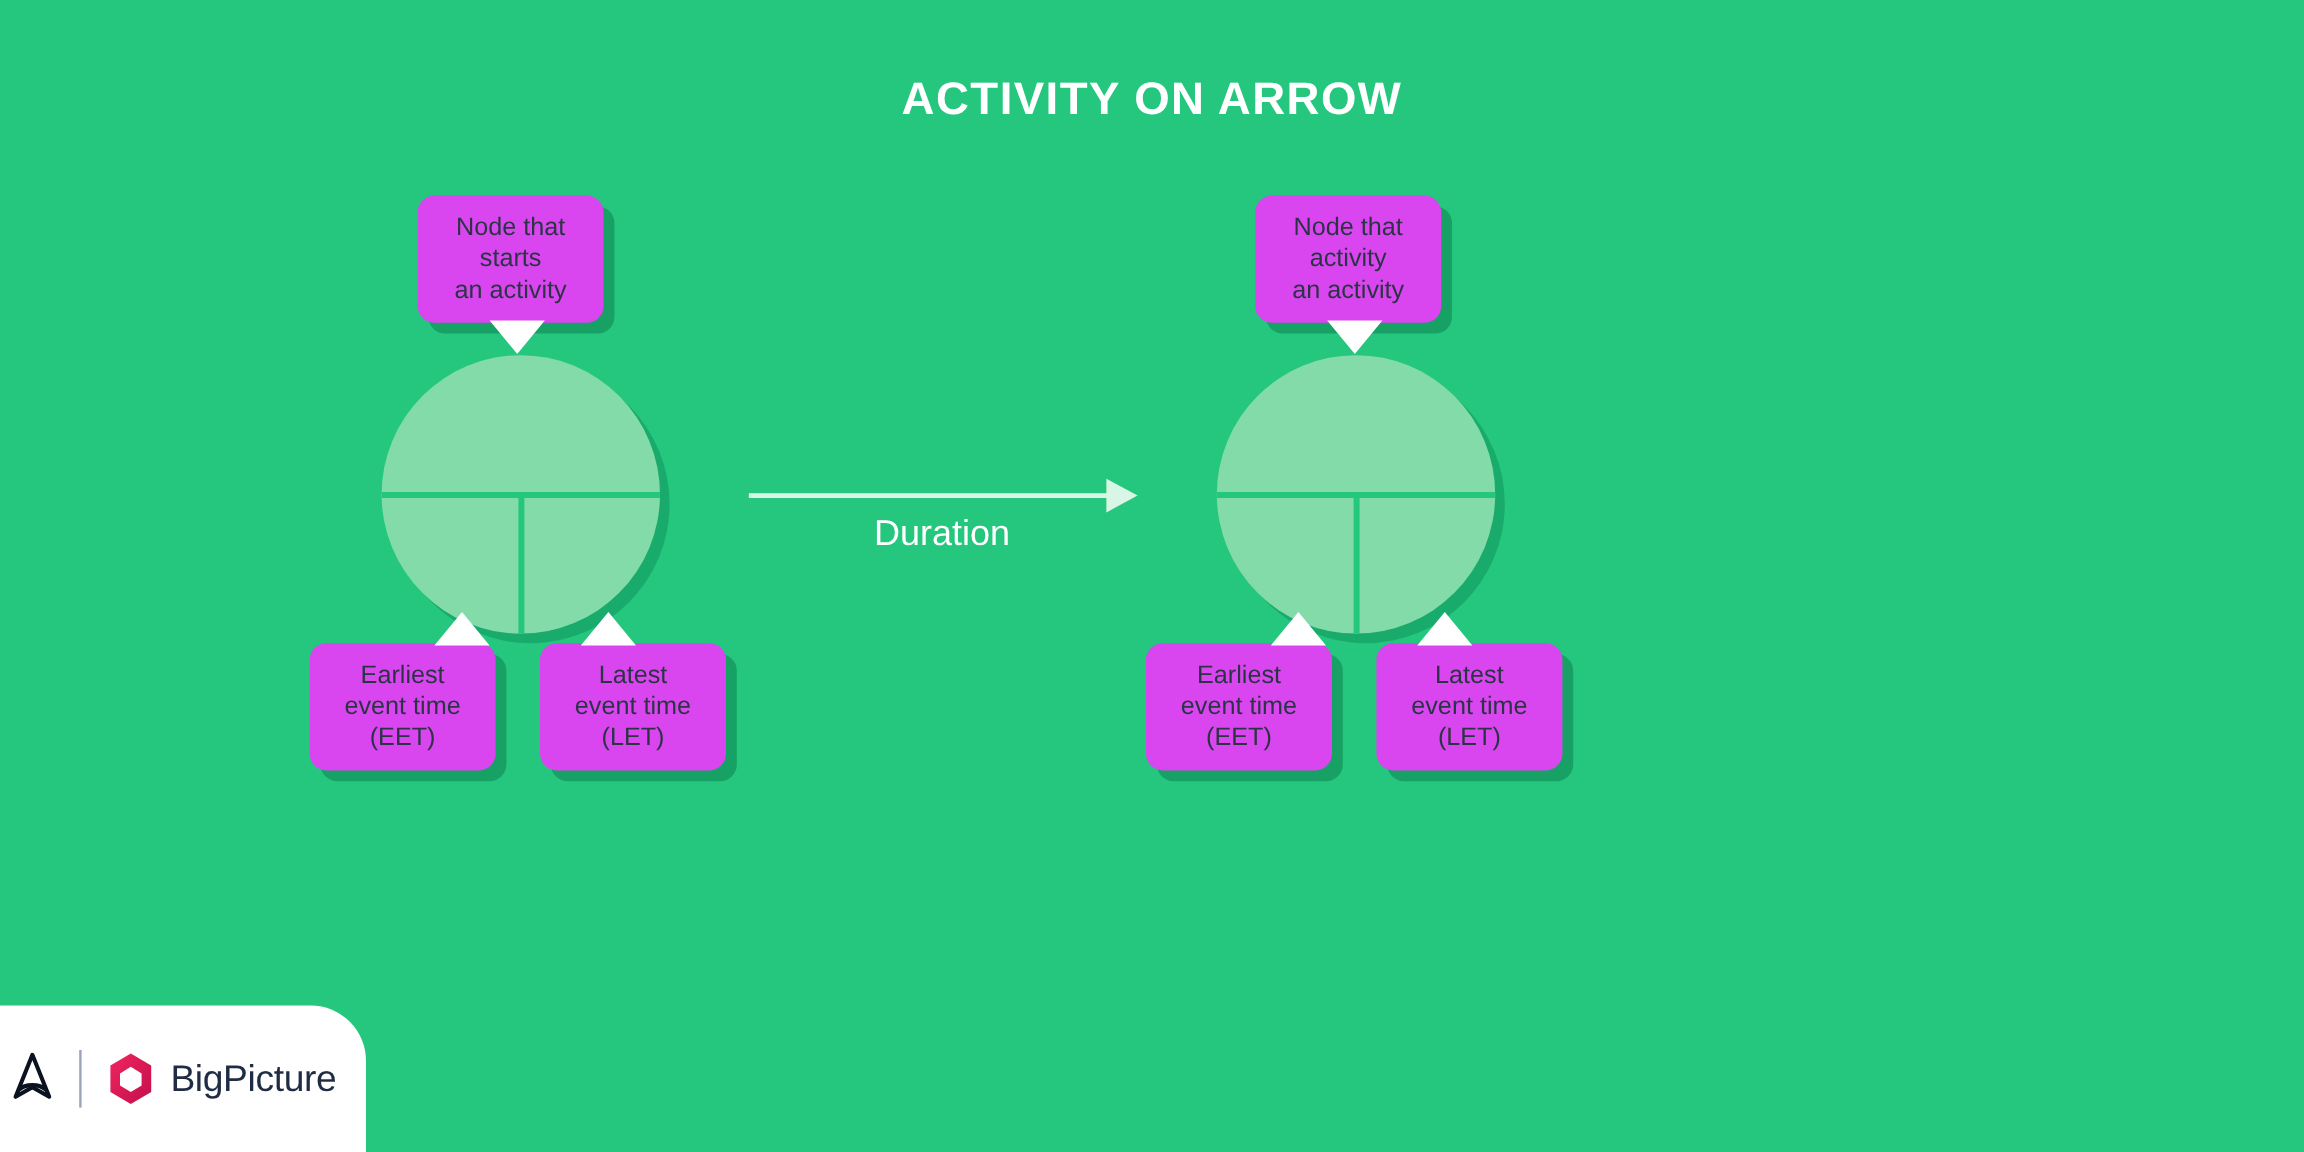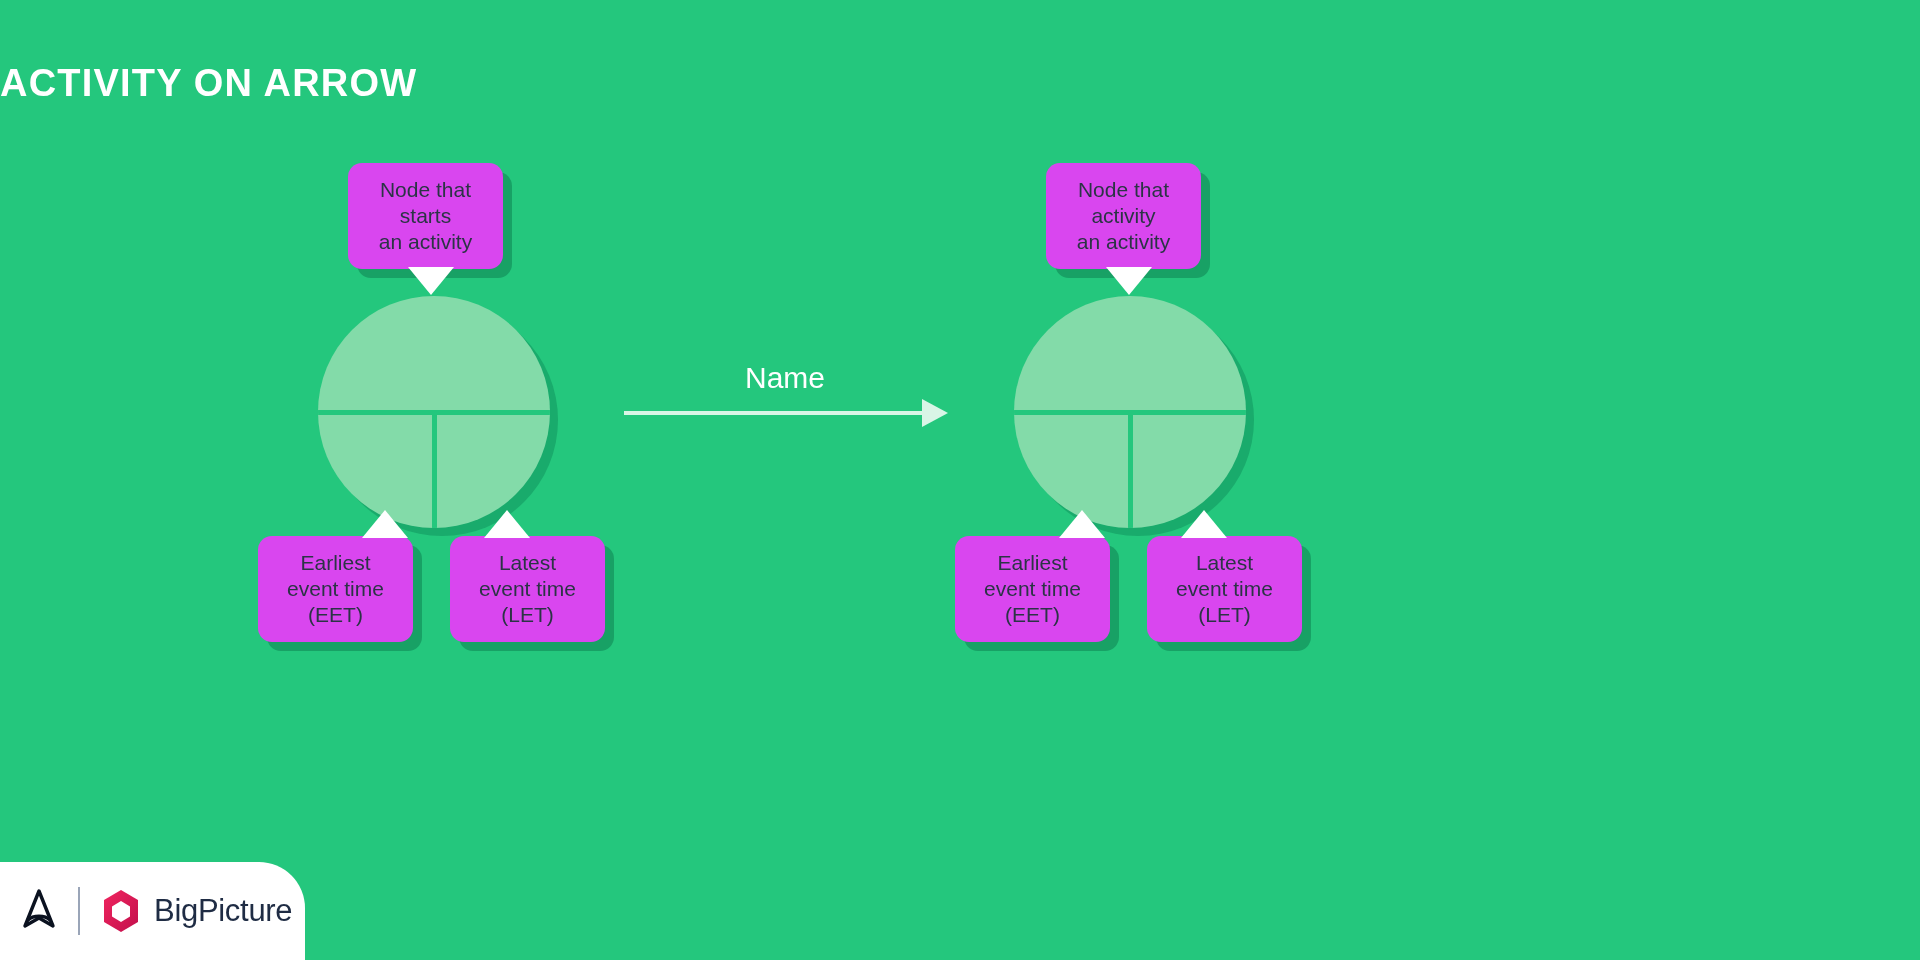--- a/index.html
+++ b/index.html
@@ -22,20 +22,21 @@
     background: #24c77d;
     overflow: hidden;
   }
 
   
   .title {
     position: absolute;
     top: 62px;
     left: 0;
     width: 1920px;
+    text-align: center;
     color: #ffffff;
     font-size: 38px;
     font-weight: bold;
     letter-spacing: 1.2px;
     font-family: "Liberation Sans", sans-serif;
   }
 
   
   .node {
     position: absolute;
@@ -171,26 +172,26 @@
     color: #ffffff;
     font-size: 30px;
   }
 
   
   .logo-panel {
     position: absolute;
     left: 0;
     bottom: 0;
     width: 305px;
-    height: 98px;
+    height: 122px;
     background: #ffffff;
     border-top-right-radius: 46px;
     display: flex;
     align-items: center;
-    padding-left: 14px;
+    padding-left: 2px;
     box-sizing: border-box;
   }
   .logo-mark-wrap {
     width: 50px;
     height: 50px;
     display: flex;
     align-items: center;
     justify-content: center;
   }
   .logo-divider {
@@ -244,23 +245,23 @@
   </div>
 
   <div class="bubble bubble-let-left">
     <span class="bubble-line">Latest</span>
     <span class="bubble-line">event time</span>
     <span class="bubble-line">(LET)</span>
     <span class="tail-up" style="left:34px;"></span>
   </div>
 
   <div class="arrow-wrap">
-    <div class="arrow-label-top">Name</div>
     <div class="arrow-line"></div>
     <div class="arrow-head"></div>
+    <div class="arrow-label-bottom">Duration</div>
   </div>
 
   <div class="node node-right">
     <div class="node-shadow"></div>
     <div class="node-circle">
       <div class="node-hline"></div>
       <div class="node-vline"></div>
     </div>
   </div>
 

